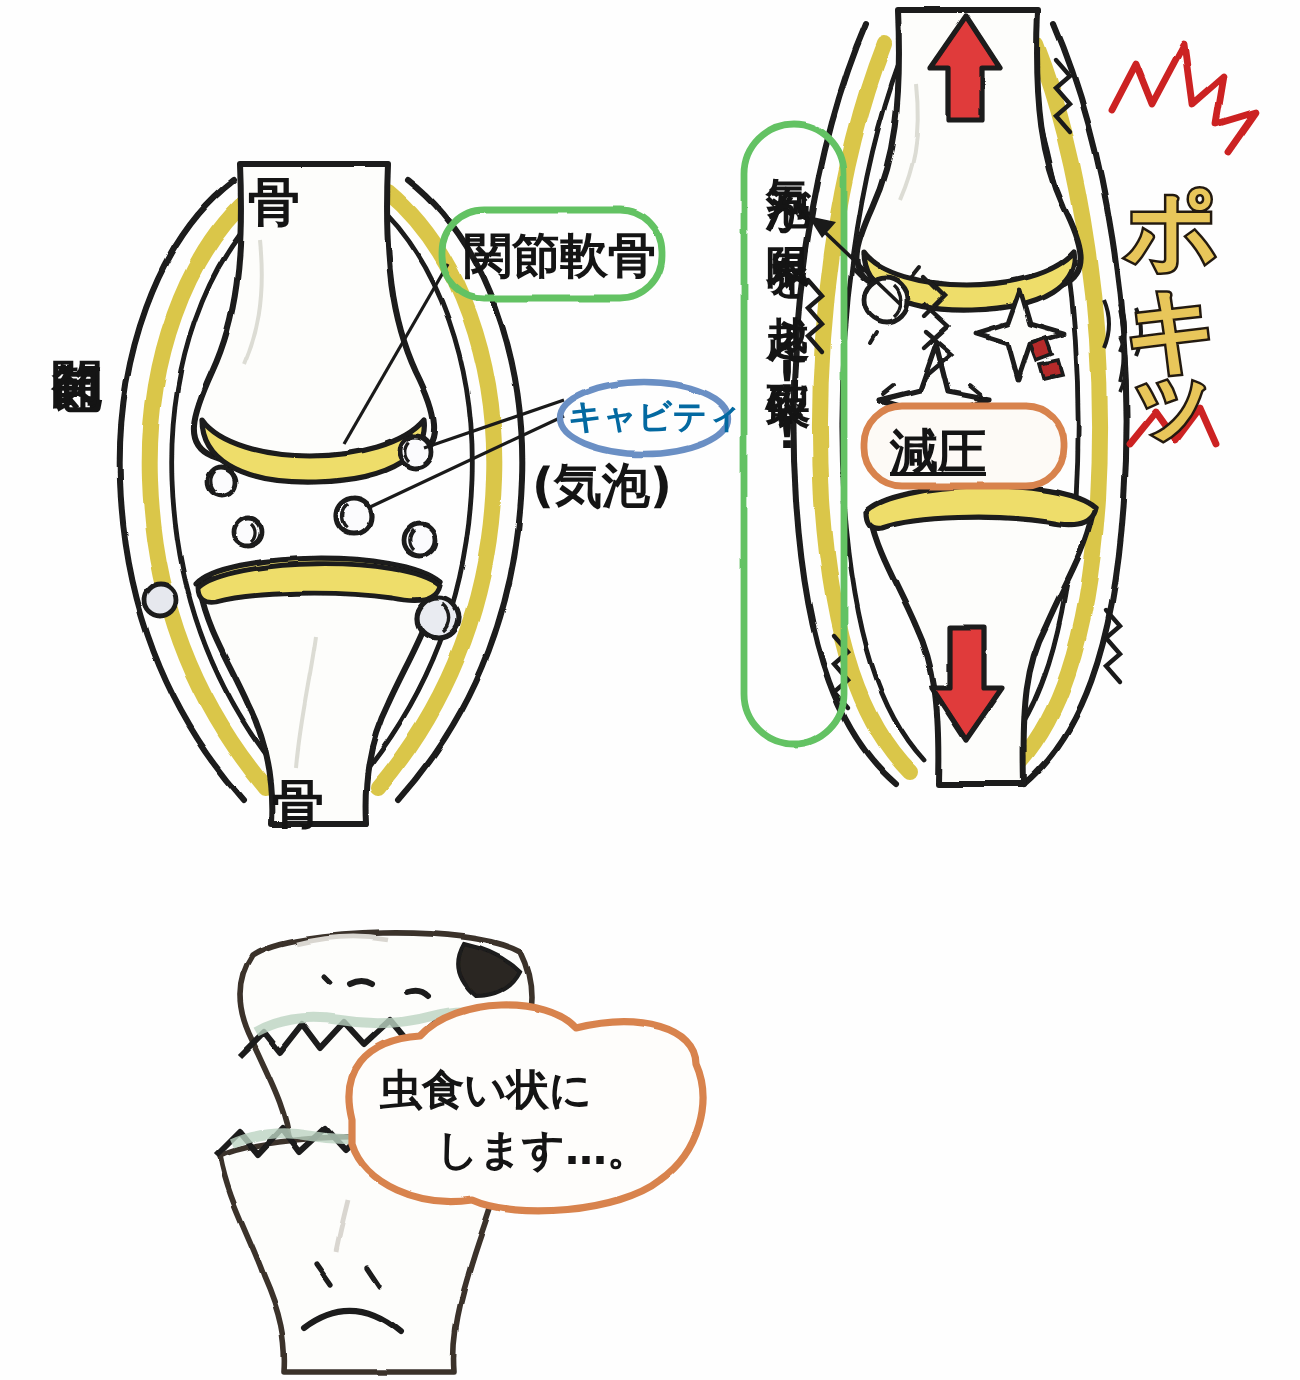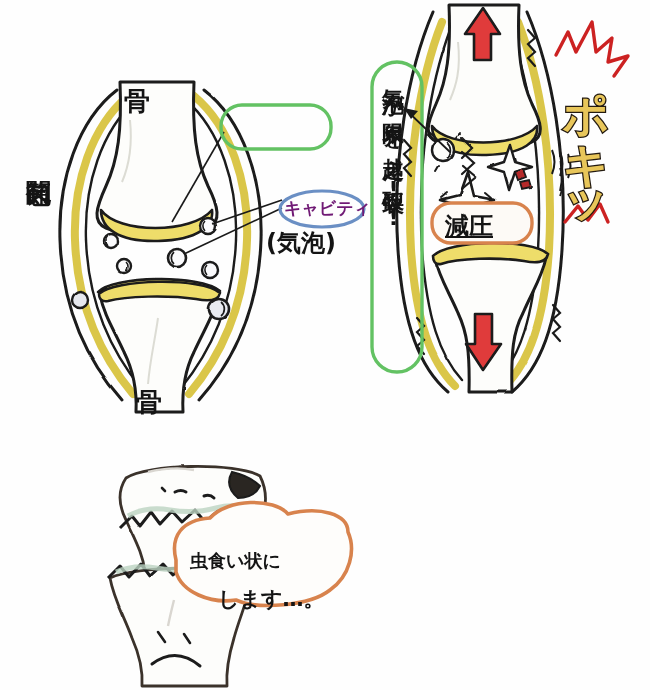--- a/index.html
+++ b/index.html
@@ -139,21 +139,22 @@
     </g>
 
     <rect x="221" y="105" width="110" height="44" rx="21" ry="21" fill="none" stroke="#63c264" stroke-width="3.4" filter="url(#rough2)"></rect>
 
     <ellipse cx="322" cy="209" rx="42" ry="18" fill="none" stroke="#6b8fc4" stroke-width="3.2" filter="url(#rough2)"></ellipse>
   </svg>
 
   <div class="htext" style="left:124px; top:84px; font-size:26px;">骨</div>
   <div class="htext" style="left:136px; top:385px; font-size:26px;">骨</div>
   <div class="vertical-jp" style="left:26px; top:160px; font-size:25px;">関節包</div>
-  <div class="htext" style="left:284px; top:197px; font-size:17px; color:#701a75;">キャビティ</div>
+  <div class="htext" style="left:232px; top:112px; font-size:24px;">関節軟骨</div>
+  <div class="htext" style="left:284px; top:197px; font-size:17px; color:#0369a1;">キャビティ</div>
   <div class="htext" style="left:266px; top:227px; font-size:24px;">(気泡)</div>
 
   <svg class="layer" viewBox="0 0 650 690">
 
     <g filter="url(#rough)">
 
       <path d="M433,12 C408,70 392,160 398,250 C403,326 420,368 448,392" fill="none" stroke="#1a1a1a" stroke-width="3" stroke-linecap="round"></path>
       <path d="M442,22 C420,78 406,162 411,250 C416,322 431,362 455,386" fill="none" stroke="#d8c33f" stroke-width="8" stroke-linecap="round" opacity="0.95"></path>
       <path d="M450,30 C430,84 417,164 422,250 C427,318 440,356 462,380" fill="none" stroke="#1a1a1a" stroke-width="2.4" stroke-linecap="round"></path>
 
@@ -277,16 +278,16 @@
     <g filter="url(#rough2)">
       <path d="M176,560 C170,536 182,520 210,518
                C228,498 274,498 288,514
                C320,506 348,514 348,532
                C356,550 350,576 330,590
                C310,606 258,610 236,600
                C210,604 182,592 176,572 Z" fill="#fefdfb" stroke="#d8834e" stroke-width="3.6" stroke-linejoin="round"></path>
     </g>
   </svg>
 
-  <div class="htext" style="left:190px; top:531px; font-size:18px;margin-top:18px;">虫食い状に</div>
-  <div class="htext" style="left:218px; top:585px; font-size:21px;">します…。</div>
+  <div class="htext" style="left:190px; top:531px; font-size:21px;">虫食い状に</div>
+  <div class="htext" style="left:218px; top:561px; font-size:21px;">します…。</div>
 
 </div>
 
 </body></html>

